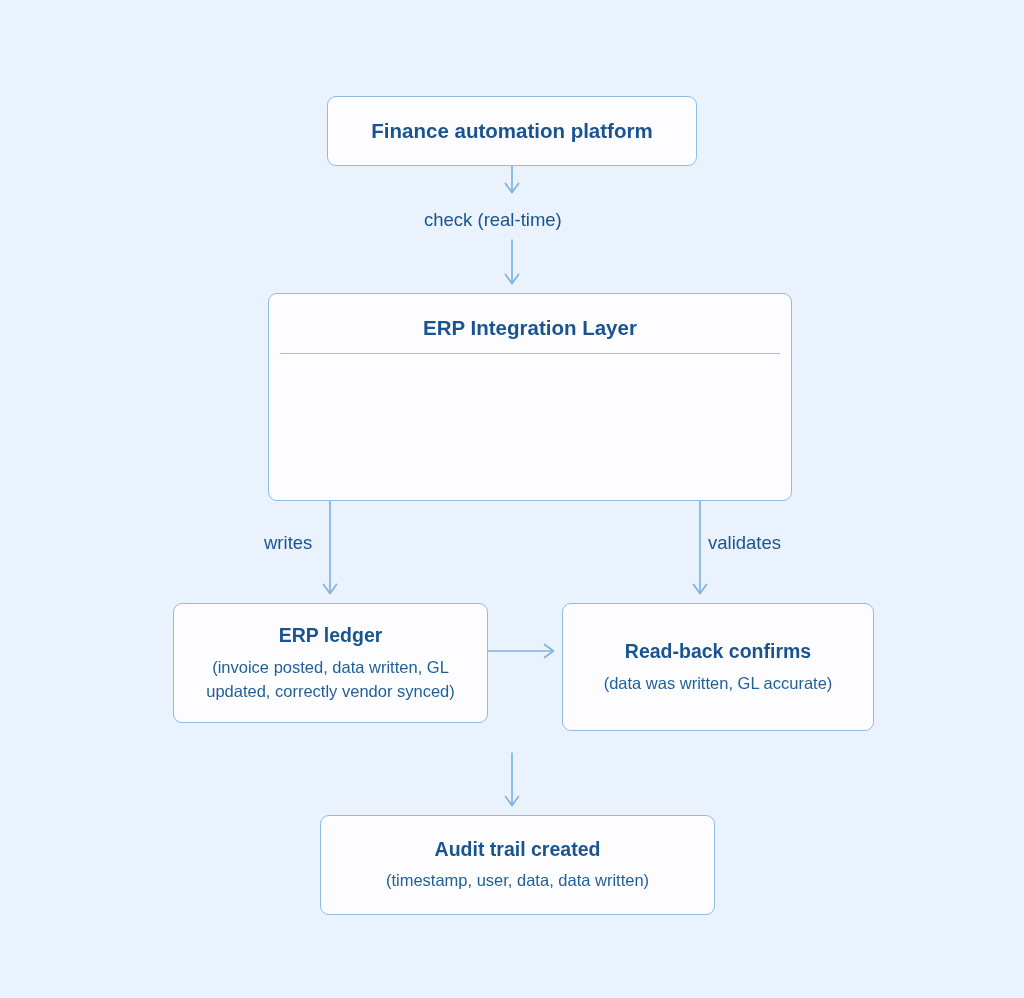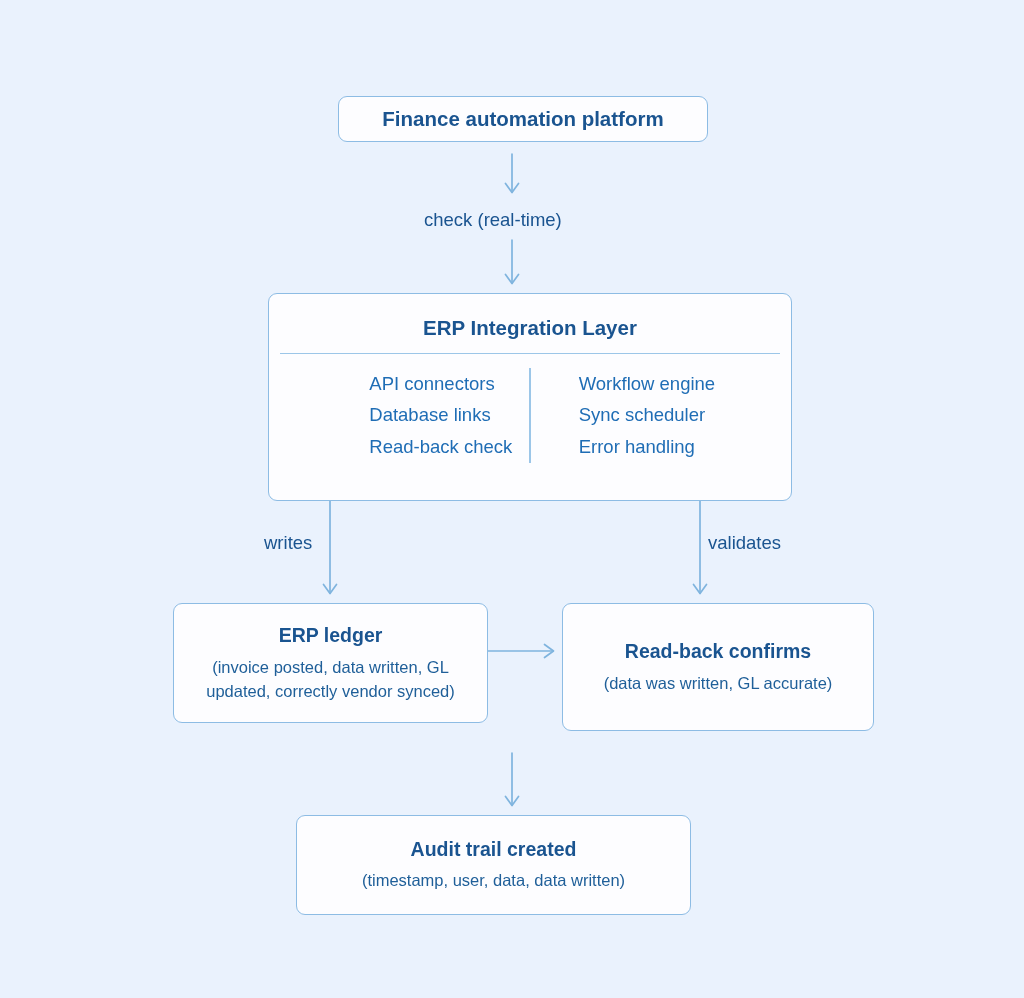--- a/index.html
+++ b/index.html
@@ -39,24 +39,24 @@
     font-weight: bold;
     line-height: 1.25;
   }
   .node-sub {
     color: #1f5f99;
     line-height: 1.42;
   }
 
   
   #node-platform {
-    left: 338px;
+    left: 327px;
     top: 96px;
     width: 370px;
-    height: 46px;
+    height: 70px;
   }
   #node-platform .node-title { font-size: 20.5px; }
 
   
   #node-erp-layer {
     left: 268px;
     top: 293px;
     width: 524px;
     height: 208px;
     justify-content: flex-start;
@@ -120,21 +120,21 @@
     top: 603px;
     width: 312px;
     height: 128px;
     padding: 0 14px;
     box-sizing: border-box;
   }
   #node-readback .node-title { font-size: 19.5px; margin-bottom: 9px; }
   #node-readback .node-sub { font-size: 16.5px; }
 
   #node-audit {
-    left: 296px;
+    left: 320px;
     top: 815px;
     width: 395px;
     height: 100px;
     padding: 0 14px;
     box-sizing: border-box;
   }
   #node-audit .node-title { font-size: 19.5px; margin-bottom: 8px; }
   #node-audit .node-sub { font-size: 16.5px; }
 
   
@@ -200,33 +200,20 @@
 
   <div class="node" id="node-platform">
     <div class="node-title">Finance automation platform</div>
   </div>
 
   <div class="edge-label" id="label-reads">check (real-time)</div>
 
   <div class="node" id="node-erp-layer">
     <div class="node-title">ERP Integration Layer</div>
     <div class="layer-divider"></div>
-    <div class="layer-columns">
-      <div class="layer-col left">
-        <div class="layer-item">API connectors</div>
-        <div class="layer-item">Database links</div>
-        <div class="layer-item">Read-back check</div>
-      </div>
-      <div class="col-divider"></div>
-      <div class="layer-col right">
-        <div class="layer-item">Workflow engine</div>
-        <div class="layer-item">Sync scheduler</div>
-        <div class="layer-item">Error handling</div>
-      </div>
-    </div>
   </div>
 
   <div class="edge-label" id="label-writes">writes</div>
 
   <div class="edge-label" id="label-validates">validates</div>
 
   <div class="node" id="node-erp-ledger">
     <div class="node-title">ERP ledger</div>
     <div class="node-sub">(invoice posted, data written, GL updated, correctly vendor synced)</div>
   </div>

